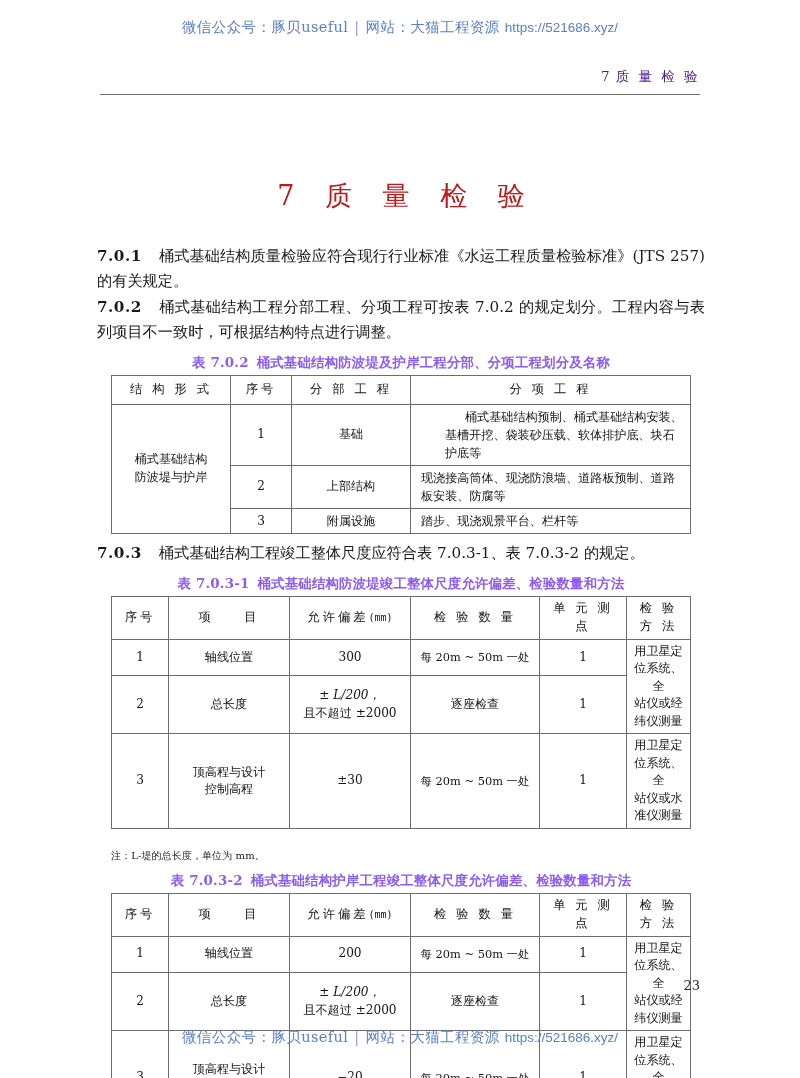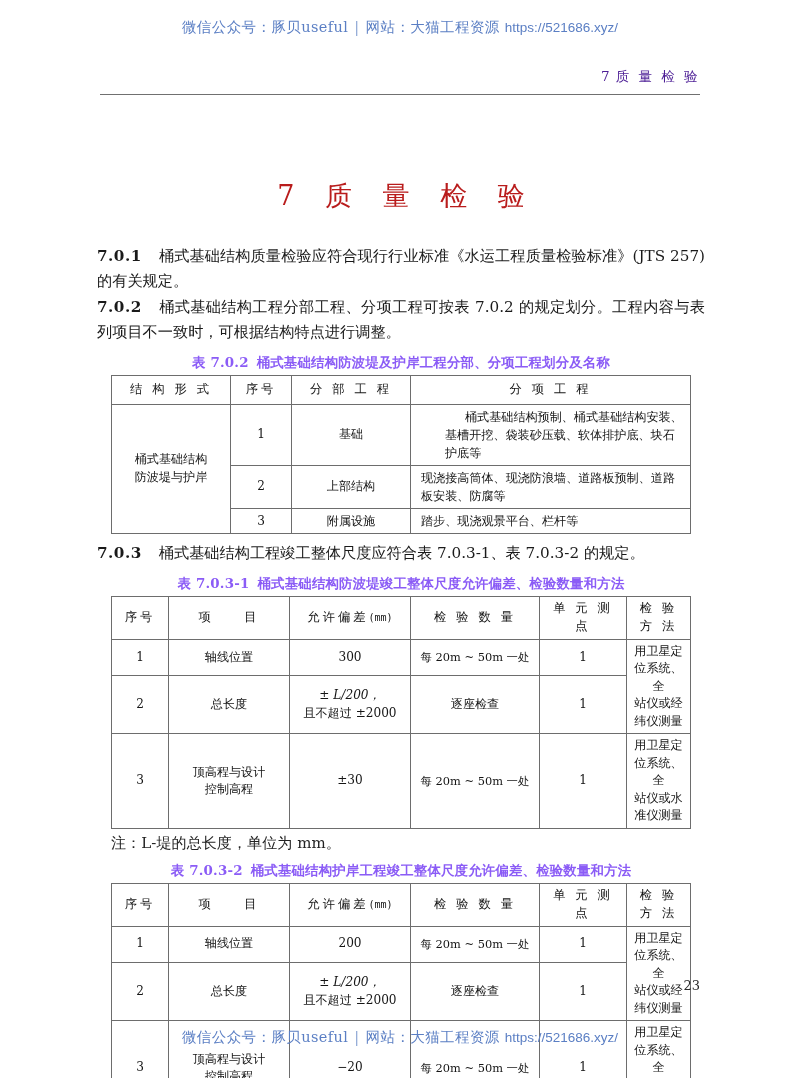--- a/index.html
+++ b/index.html
@@ -138,22 +138,22 @@
     letter-spacing: 0;
   }
   .num-m {
     font-family: "DejaVu Serif", "Liberation Serif", serif;
     font-size: 11.4px;
   }
   .ital { font-style: italic; }
 
   .tbl-note {
     width: 580px;
-    margin: 5px auto 0 auto;
-    font-size: 15px;
+    margin: 20px auto 0 auto;
+    font-size: 10px;
     color: #222;
     letter-spacing: .1px;
   }
 
   .spacer-sm { height: 7px; }
 
   
   .page-no {
     position: absolute;
     top: 978px;

